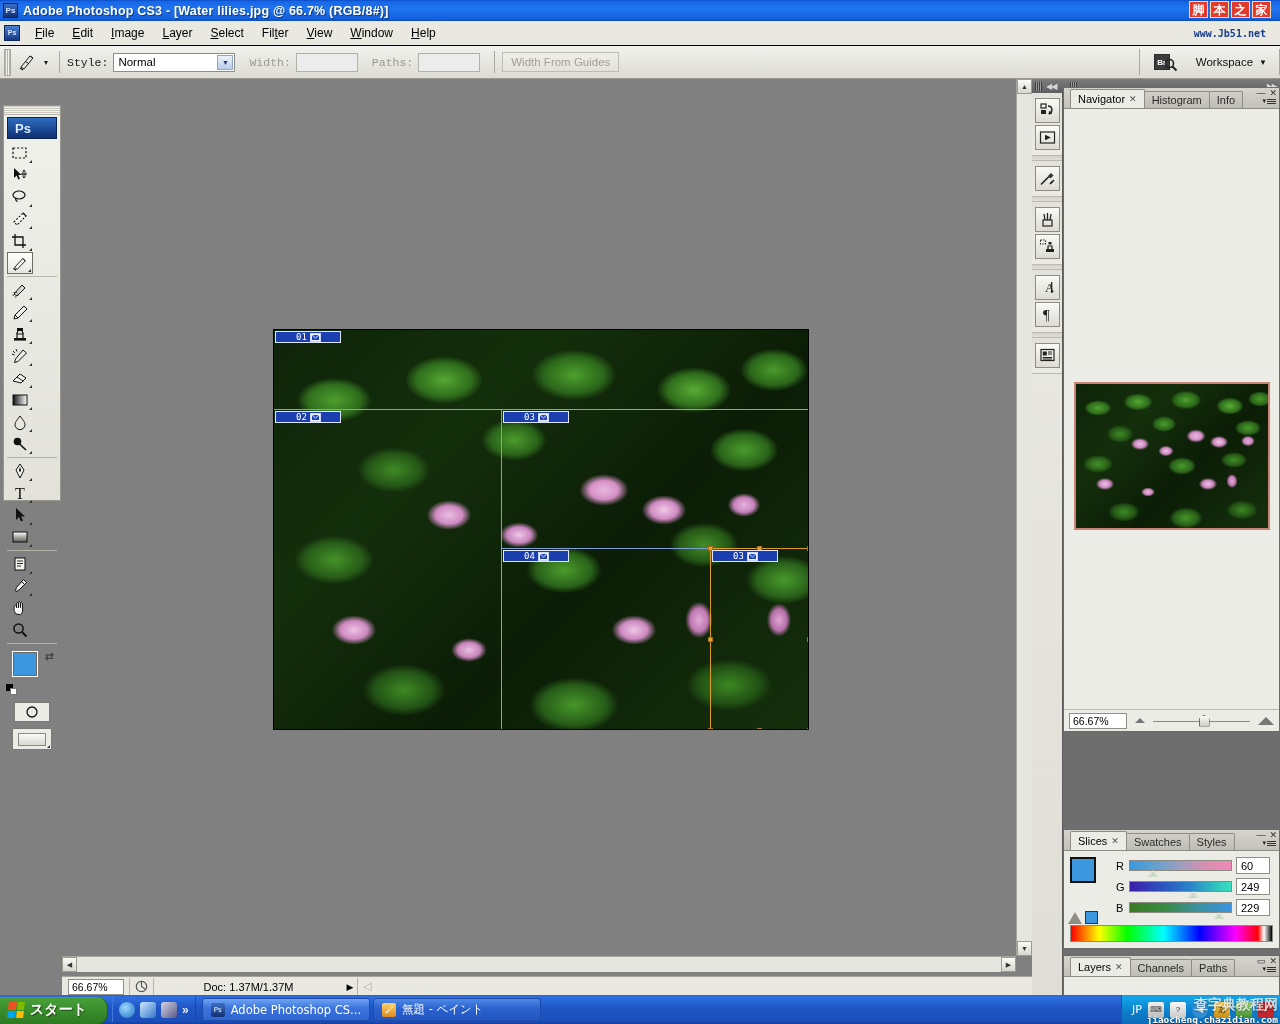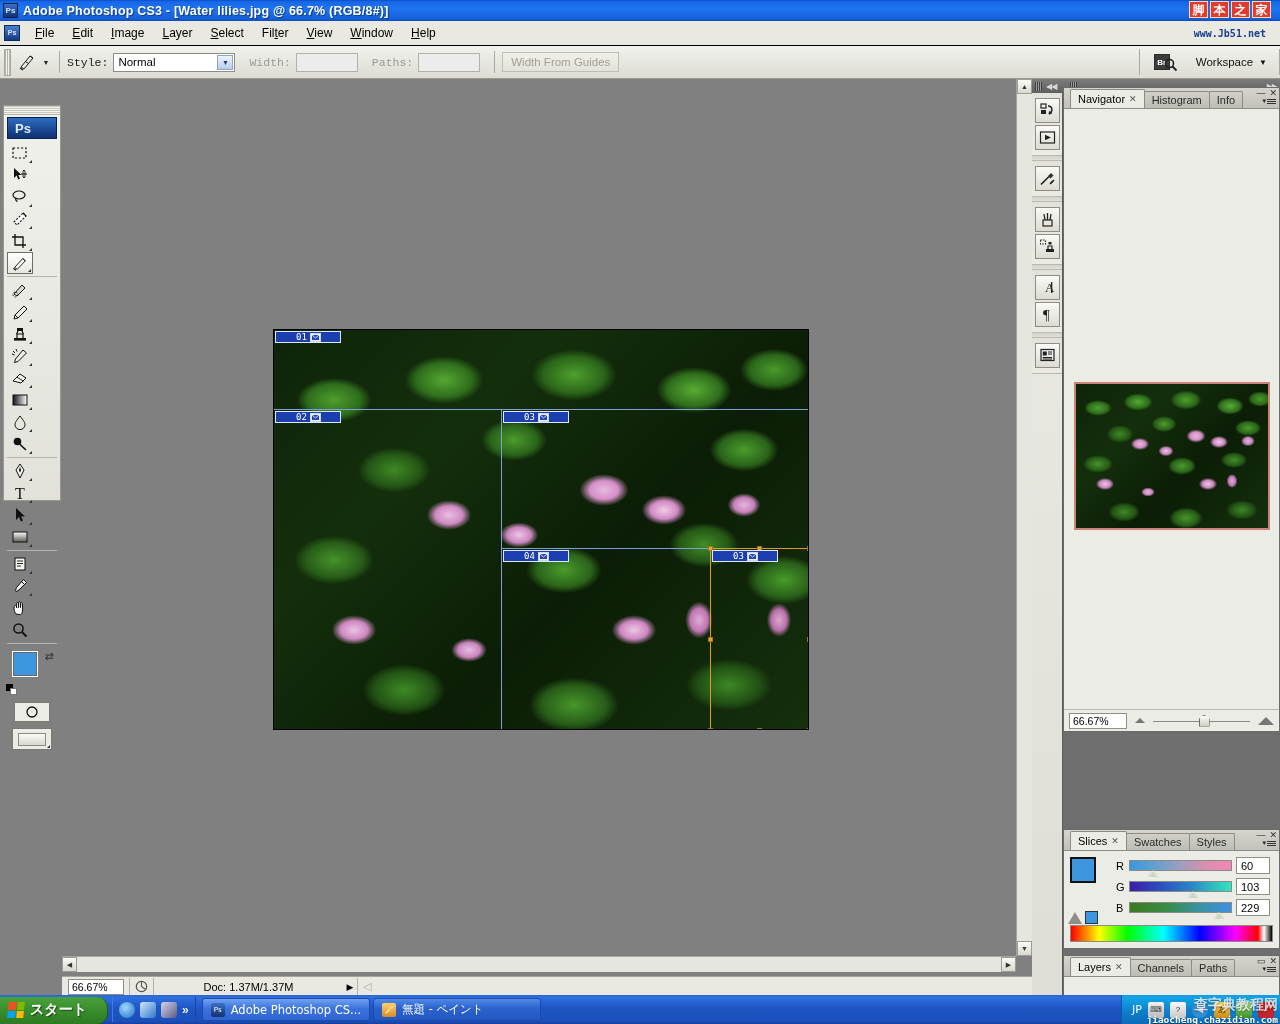--- a/index.html
+++ b/index.html
@@ -1012,21 +1012,21 @@
             <span class="cp-ramp" style="background:linear-gradient(to right,#3c97de,#5aa0d2 20%,#9e9ec0 50%,#d98fb0 75%,#f087b8);">
               <span class="tri" style="left:18px;"></span>
             </span>
             <span class="cp-val">60</span>
           </div>
           <div class="cp-row">
             <span class="ch">G</span>
             <span class="cp-ramp" style="background:linear-gradient(to right,#3b1fa8,#2b4fc0 30%,#2b84c8 60%,#2fc3bd 85%,#37e0c0);">
               <span class="tri" style="left:58px;"></span>
             </span>
-            <span class="cp-val">103</span>
+            <span class="cp-val">249</span>
           </div>
           <div class="cp-row">
             <span class="ch">B</span>
             <span class="cp-ramp" style="background:linear-gradient(to right,#3c7a24,#3a8b44 35%,#3a92a8 70%,#3b93e0);">
               <span class="tri" style="left:84px;"></span>
             </span>
             <span class="cp-val">229</span>
           </div>
         </div>
         <div class="cp-spectrum"></div>

